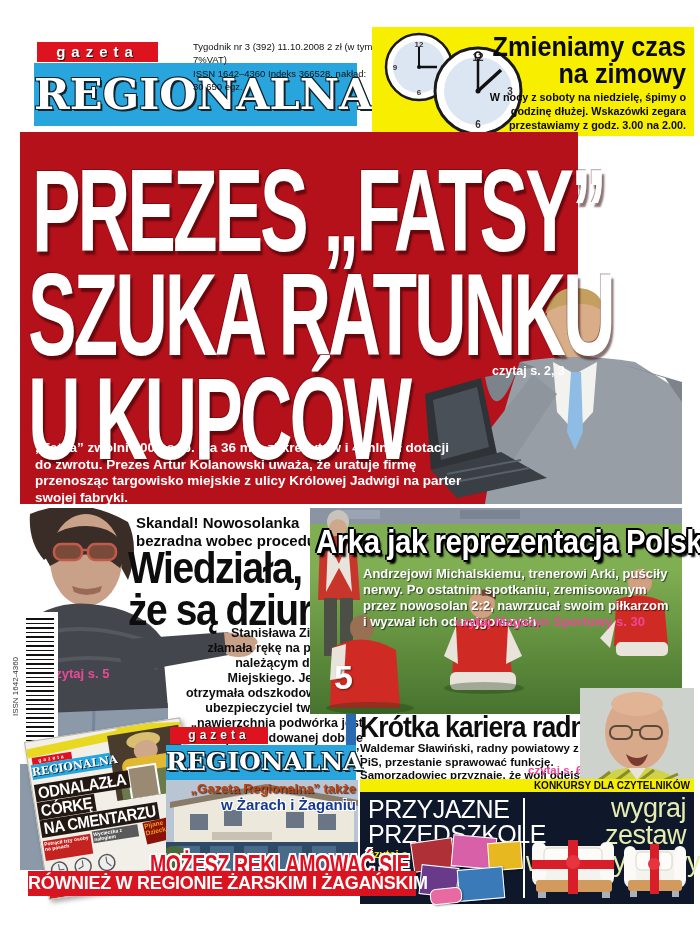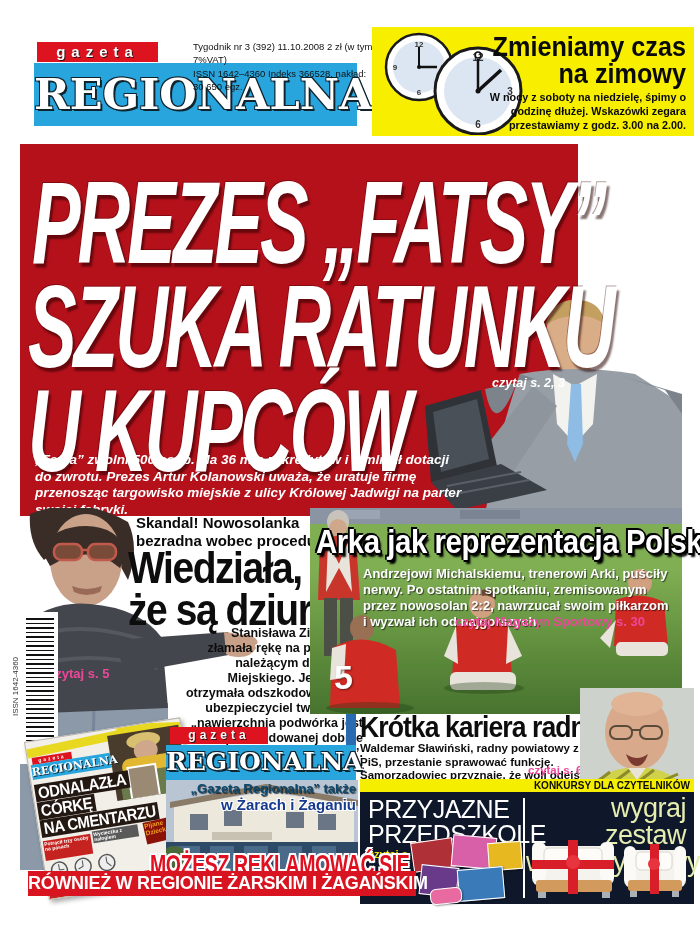--- a/index.html
+++ b/index.html
@@ -44,21 +44,21 @@
   .barcode{background:#fff;}
   .barcode-bars{background:repeating-linear-gradient(to bottom,#111 0 2px,#fff 2px 5px,#111 5px 6px,#fff 6px 9px);}
   .issn-vert{font-size:8px;color:#333;transform:rotate(-90deg);transform-origin:center;white-space:nowrap;}
   
   .minicard{background:#f2efe9;border:1px solid #b8b4ac;box-shadow:2px 3px 5px rgba(0,0,0,.35);
     transform:rotate(-9deg);transform-origin:top left;overflow:hidden;}
   .mini-head-line{display:inline-block;background:#231812;color:#fff;font-weight:bold;font-size:15px;
     letter-spacing:-.5px;padding:0 3px;line-height:1.05;transform:scaleY(1.1);transform-origin:left top;}
   .mini-chip{color:#fff;font-weight:bold;overflow:hidden;line-height:1.05;}
   
-  .promo-caption1{color:#0c4a6e;font-weight:bold;font-size:13px;text-align:right;
+  .promo-caption1{color:#c2410c;font-weight:bold;font-size:13px;text-align:right;
     text-shadow:1px 1px 1px rgba(0,0,0,.7);}
   .promo-caption2{color:#173a8e;font-weight:bold;font-size:15px;text-align:right;
     text-shadow:1px 1px 0 #fff,-1px -1px 0 #fff,1px -1px 0 #fff,-1px 1px 0 #fff;}
   
   .konkursy-strip{background:#f5ee00;color:#0a0a0a;font-weight:bold;font-size:10px;text-align:right;line-height:13px;}
   .tealbox{background:#0f172a;}
   .contest-title-left{color:#fff;font-size:25px;line-height:.98;letter-spacing:-.5px;}
   .contest-title-right{color:#e6edb0;font-size:27px;line-height:1.0;letter-spacing:-.5px;text-align:right;}
   .contest-read{color:#f5e400;font-weight:bold;font-size:11px;}
   .puzzle{position:absolute;border:1px solid #fff;box-shadow:1px 1px 2px rgba(0,0,0,.4);}
@@ -104,21 +104,21 @@
       <line x1="104" y1="62" x2="127" y2="41" stroke="#111" stroke-width="3.5"></line>
       <circle cx="104" cy="62" r="2.5" fill="#111"></circle>
     </svg>
     <div class="abs timebox-title" style="right:8px;top:6px;width:230px;">
       <div>Zmieniamy czas</div>
       <div>na zimowy</div>
     </div>
     <div class="abs timebox-body" style="right:8px;top:64px;width:215px;">W nocy z soboty na niedzielę, śpimy o godzinę dłużej. Wskazówki zegara przestawiamy z godz. 3.00 na 2.00.</div>
   </div>
 
-  <div class="abs lead-red" style="left:20px;top:144px;width:558px;height:372px;font-style:italic;">
+  <div class="abs lead-red" style="left:20px;top:132px;width:558px;height:372px;">
 
     <svg class="abs" style="left:405px;top:150px;" width="257" height="222" viewBox="0 0 257 222">
       <ellipse cx="150" cy="44" rx="30" ry="36" fill="#d9ad88"></ellipse>
       <path d="M120 32 Q128 4 152 6 Q176 6 180 30 Q165 20 150 22 Q132 22 120 32 Z" fill="#c3a060"></path>
       <path d="M95 80 Q150 70 210 80 L257 110 L257 222 L60 222 Q70 150 95 80 Z" fill="#989ea6"></path>
       <path d="M128 80 L150 92 L172 80 L168 130 L150 150 L132 130 Z" fill="#f2f2ee"></path>
       <polygon points="146,90 156,90 158,150 150,168 142,150" fill="#8fbce4"></polygon>
       <path d="M110 85 L60 95 Q70 150 95 80 Z" fill="#7d838b"></path>
       <path d="M196 82 L240 96 L257 120 L257 100 Z" fill="#7d838b"></path>
       <path d="M108 92 L38 182 L72 202 L132 112 Z" fill="#8f959d"></path>

